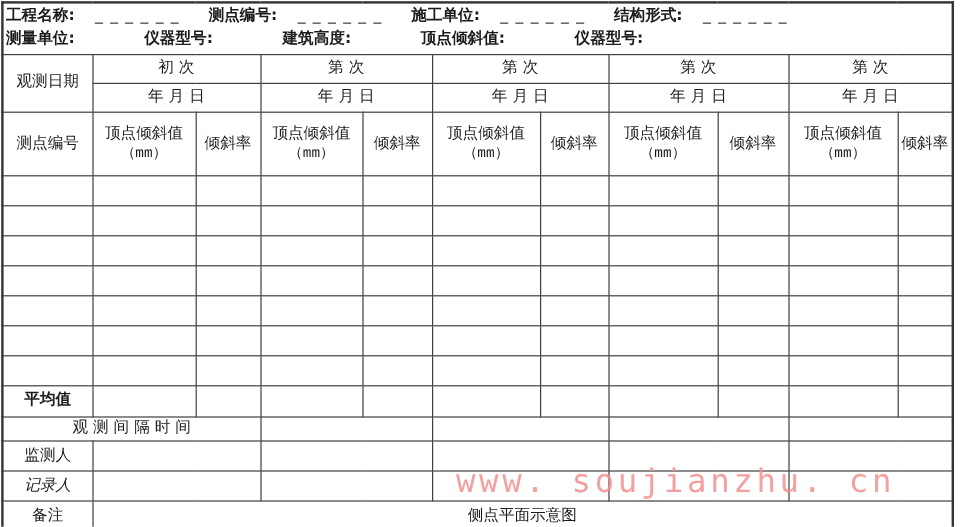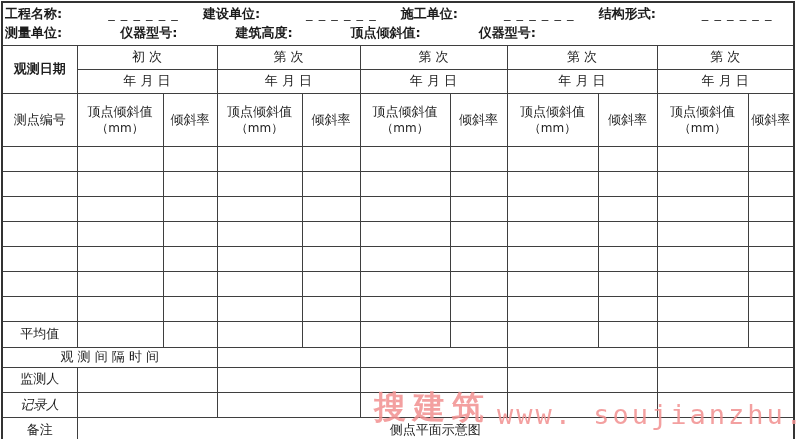--- a/index.html
+++ b/index.html
@@ -25,37 +25,37 @@
     text-align:center;
     vertical-align:middle;
     font-size:13px;
     line-height:1.15;
     overflow:hidden;
     white-space:nowrap;
   }
   
   tr.r-info td{height:40px;text-align:left;vertical-align:middle;padding:1px 2px;}
   .info-line{display:flex;align-items:center;height:19px;font-size:13px;}
-  .info-line .pair{display:flex;align-items:center;gap:44px;}
+  .info-line .pair{display:flex;align-items:center;}
   .info-line .lbl{font-weight:bold;}
-  .info-line .val{letter-spacing:1px;margin-left:2px;}
+  .info-line .val{letter-spacing:1px;margin-left:17px;}
   .info-line1 .pair{margin-right:24px;}
   .info-line2 .lbl{margin-right:58px;}
   tr.r-seq td{height:23px;}
   tr.r-date td{height:23px;}
   tr.r-colhead td{height:52px;}
   .two-line div{line-height:1.25;}
-  .unit{font-size:12px;}
+  .unit{font-size:12px;font-family:Liberation Mono, monospace;}
   tr.r-data td{height:24px;}
-  tr.r-avg td{height:25px;}
+  tr.r-avg td{height:25px;font-weight:bold;}
   tr.r-interval td{height:19px;}
   tr.r-monitor td{height:24px;font-family:Liberation Mono, monospace;}
   tr.r-recorder td{height:24px;font-style:italic;}
   tr.r-remark td{height:25px;}
-  .bold{font-weight:bold;}
+  .bold{font-weight:normal;}
   
   .watermark{
     position:absolute;
     left:374px;top:386px;
     display:flex;align-items:flex-end;
     color:#f29090;
     opacity:.85;
     pointer-events:none;
     white-space:nowrap;
   }
@@ -89,21 +89,21 @@
 
   <tbody>
         <tr class="r-info">
     <td colspan="11">
       <div class="info-line info-line1">
         <span class="pair">
                 <span class="lbl">工程名称:</span>
                 <span class="val">_ _ _ _ _ _</span>
               </span>
         <span class="pair">
-                <span class="lbl">建设单位:</span>
+                <span class="lbl">测点编号:</span>
                 <span class="val">_ _ _ _ _ _</span>
               </span>
         <span class="pair">
                 <span class="lbl">施工单位:</span>
                 <span class="val">_ _ _ _ _ _</span>
               </span>
         <span class="pair">
                 <span class="lbl">结构形式:</span>
                 <span class="val">_ _ _ _ _ _</span>
               </span>
@@ -297,15 +297,14 @@
 
   <tr class="r-remark">
     <td>备注</td>
     <td colspan="10">侧点平面示意图</td>
   </tr>
 </tbody>
     </table>
 </div>
 
 <div class="watermark">
-  <span class="brand">搜建筑</span>
   <span class="url">www. soujianzhu. cn</span>
 </div>
 
 </body></html>

